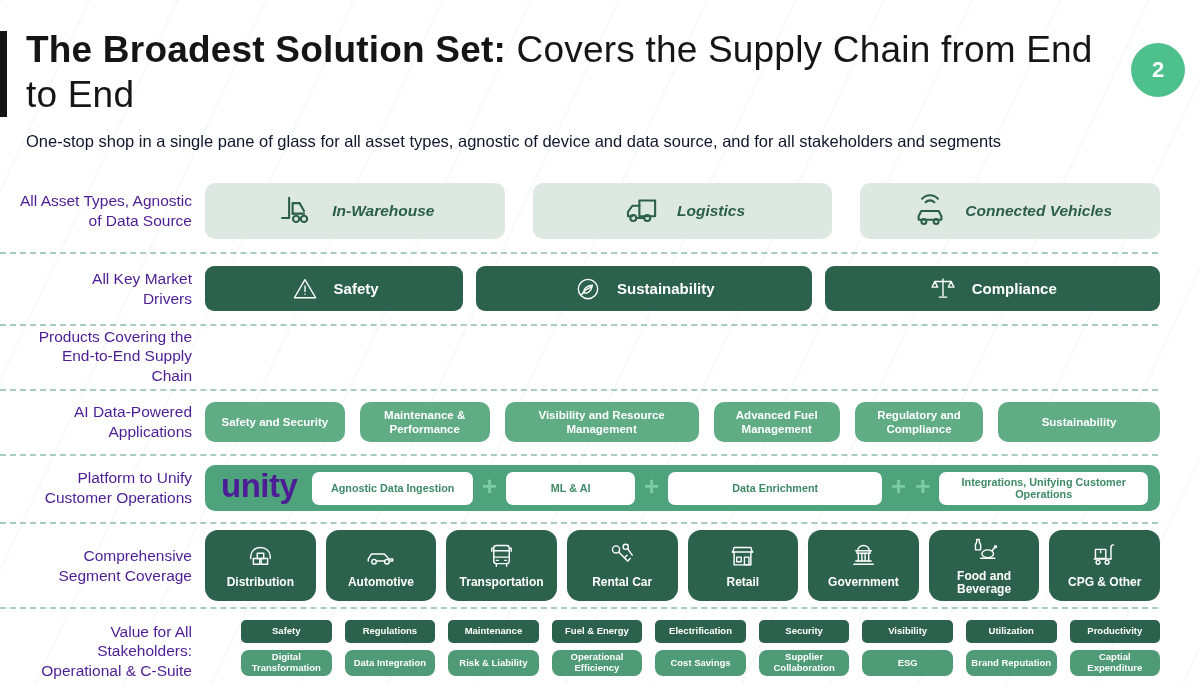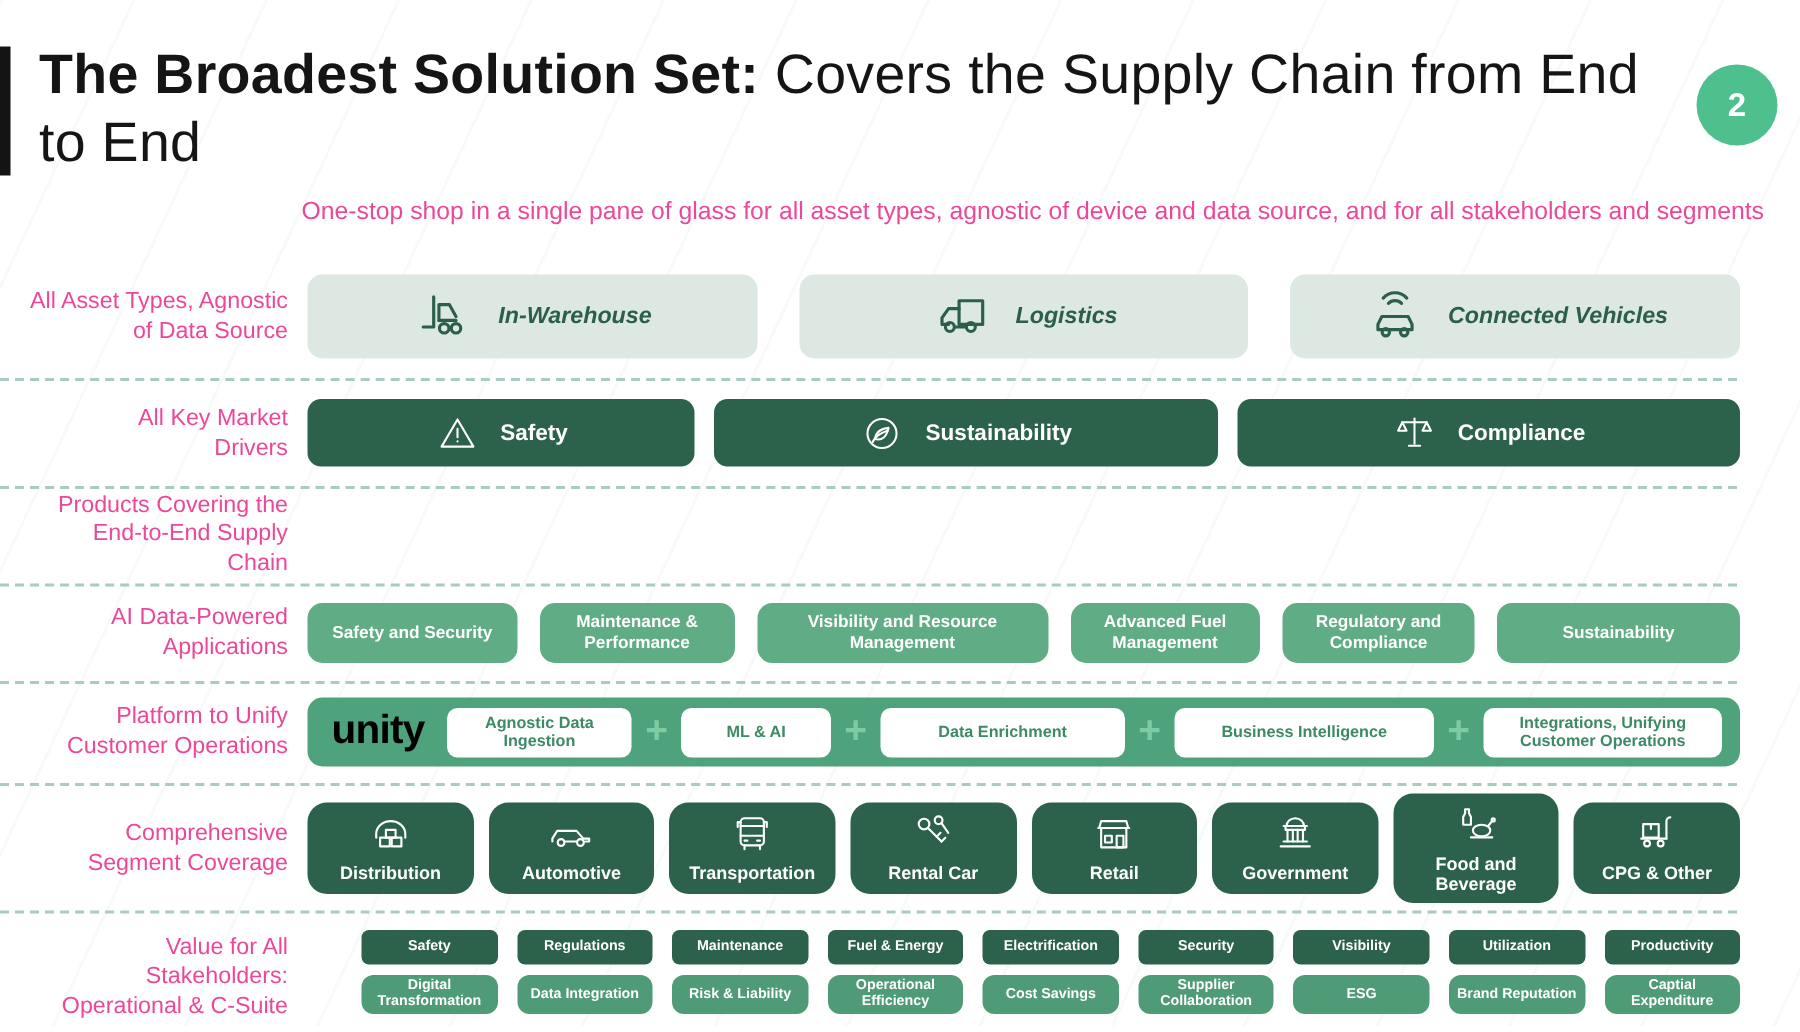--- a/index.html
+++ b/index.html
@@ -5,25 +5,25 @@
   html,body{margin:0;padding:0;background:#ffffff;font-family:"Liberation Sans",sans-serif;}
   .stage{position:relative;width:1200px;height:684px;background:#fff;overflow:hidden;}
   .stage::before{content:"";position:absolute;inset:0;pointer-events:none;
     background:repeating-linear-gradient(115deg, rgba(110,160,135,0.05) 0 2px, transparent 2px 80px);}
   .title-accent{position:absolute;left:0;top:31px;width:7px;height:86px;background:#141414;}
   .title{position:absolute;left:26px;top:27px;width:1075px;margin:0;font-size:37px;line-height:1.22;
     color:#151515;font-weight:400;letter-spacing:.2px;}
   .title .bold{font-weight:700;}
   .page-num{position:absolute;left:1131px;top:43px;width:54px;height:54px;border-radius:50%;
     background:#4EC08E;color:#fff;font-size:22px;font-weight:700;display:flex;align-items:center;justify-content:center;}
-  .subtitle{position:absolute;left:26px;top:131px;width:1150px;margin:0;font-size:16.5px;line-height:1.33;color:#ec4899;text-align:right;}
+  .subtitle{position:absolute;left:26px;top:131px;width:1150px;margin:0;font-size:16.5px;line-height:1.33;color:#0f172a;}
 
   .row{position:absolute;left:0;width:1160px;display:flex;align-items:center;}
   .row-label{flex:0 0 205px;width:205px;padding-right:13px;box-sizing:border-box;text-align:right;
-    font-size:15.5px;line-height:1.26;color:#ec4899;white-space:pre-line;}
+    font-size:15.5px;line-height:1.26;color:#4c1d95;white-space:pre-line;}
   .row-content{flex:1;display:flex;align-items:stretch;height:100%;}
 
   .divider{position:absolute;left:0;width:1158px;border-top:2px dashed #A9CCBB;}
 
   svg.ic{fill:none;stroke:currentColor;stroke-width:2.4;stroke-linecap:round;stroke-linejoin:round;}
   svg.ic2{fill:none;stroke:currentColor;stroke-width:2.2;stroke-linecap:round;stroke-linejoin:round;}
 
   
   #row-assets .row-content{gap:28px;font-style:italic;}
   .asset-pill{flex:1;background:#DCE8E1;border-radius:10px;color:#2B5F4B;font-weight:700;font-size:15.5px;
@@ -38,27 +38,27 @@
 
   
   #row-products .row-content,#row-apps .row-content{gap:15px;}
   .product-box,.app-box{border-radius:10px;color:#fff;font-weight:700;font-size:11.5px;line-height:1.25;
     display:flex;align-items:center;justify-content:center;text-align:center;padding:3px 10px;box-sizing:border-box;}
   .product-box{background:#4C9070;}
   .app-box{background:#5FAC85;}
 
   
   .unity-bar{flex:1;background:#4EA37C;border-radius:10px;display:flex;align-items:center;gap:9px;padding:0 12px 0 16px;}
-  .unity-logo{color:#000000;font-size:27px;font-weight:700;letter-spacing:-.5px;margin-right:6px;transform:translateY(-2px);}
+  .unity-logo{color:#4c1d95;font-size:33px;font-weight:700;letter-spacing:-.5px;margin-right:6px;transform:translateY(-2px);}
   .unity-box{background:#fff;border-radius:7px;height:33px;align-self:center;display:flex;align-items:center;justify-content:center;
     text-align:center;color:#3E8A67;font-weight:700;font-size:10.8px;line-height:1.15;padding:0 6px;box-sizing:border-box;}
   .plus{color:#7CCBA3;font-size:26px;font-weight:700;line-height:1;transform:translateY(-2px);}
 
   
-  #row-segments .row-content{gap:10px;align-items:center;}
+  #row-segments .row-content{gap:10px;}
   .segment-tile{flex:1;background:#2C624B;border-radius:13px;color:#fff;display:flex;flex-direction:column;
     align-items:center;justify-content:center;gap:4px;padding:6px 2px;box-sizing:border-box;}
   .segment-tile svg{width:33px;height:31px;flex:none;}
   .segment-label{font-size:12px;font-weight:700;text-align:center;line-height:1.12;}
 
   
   #row-stakeholders{align-items:center;}
   .stake-col{flex:1;display:flex;flex-direction:column;gap:7px;}
   .stake-row{display:flex;gap:13px;}
   .stake-box{flex:1;height:23px;border-radius:5px;background:#2C624B;color:#fff;font-size:9.5px;font-weight:700;
@@ -173,21 +173,20 @@
 Customer Operations</div>
     <div class="row-content">
       <div class="unity-bar">
         <span class="unity-logo">unity</span>
         <div class="unity-box" style="flex:112 0 0;">Agnostic Data Ingestion</div>
         <span class="plus">+</span>
         <div class="unity-box" style="flex:88 0 0;">ML &amp; AI</div>
         <span class="plus">+</span>
         <div class="unity-box" style="flex:152 0 0;">Data Enrichment</div>
         <span class="plus">+</span>
-        <div class="unity-box" style="flex:162 0 0;">Business Intelligence</div>
         <span class="plus">+</span>
         <div class="unity-box" style="flex:148 0 0;">Integrations, Unifying Customer Operations</div>
       </div>
     </div>
   </section>
   <div class="divider" style="top:522px;"></div>
 
   <section class="row" id="row-segments" style="top:530px;height:71px;">
     <div class="row-label">Comprehensive
 Segment Coverage</div>

